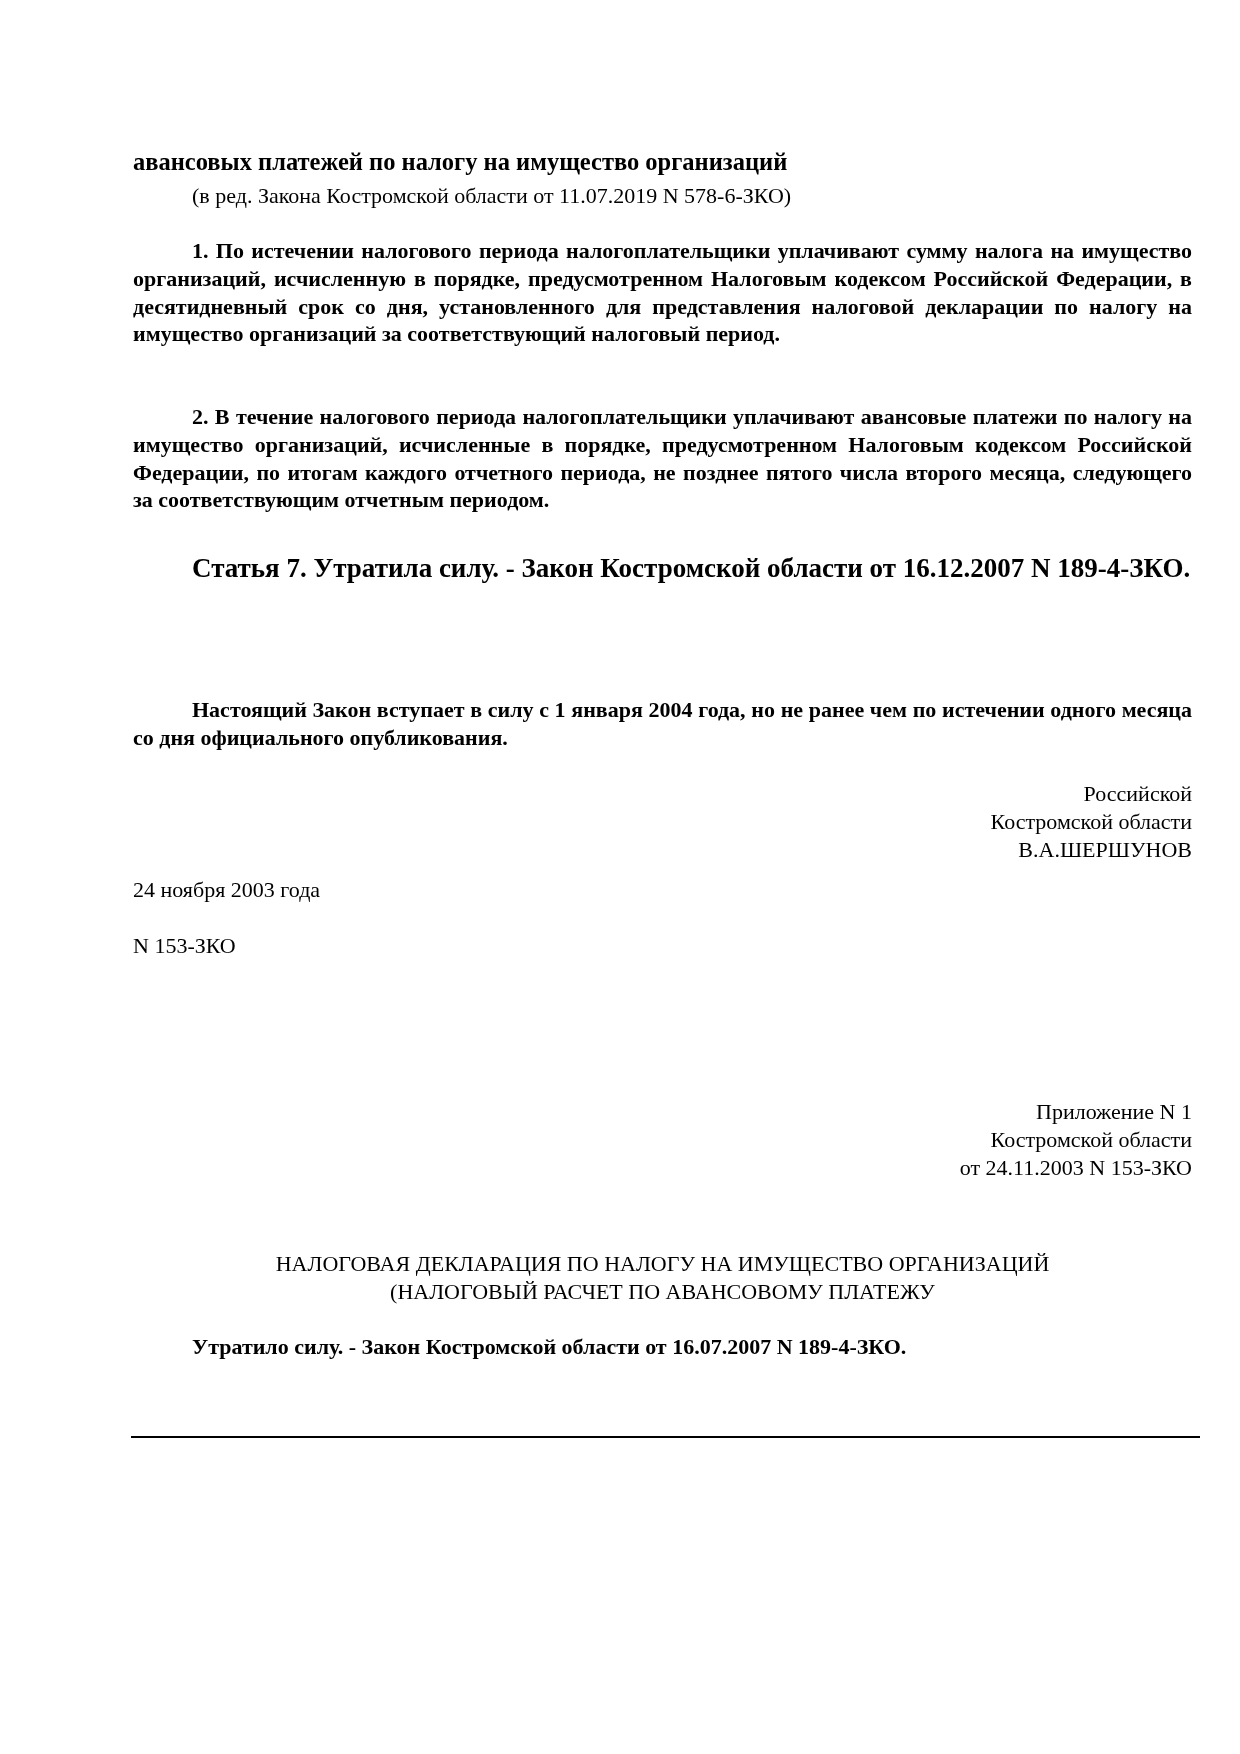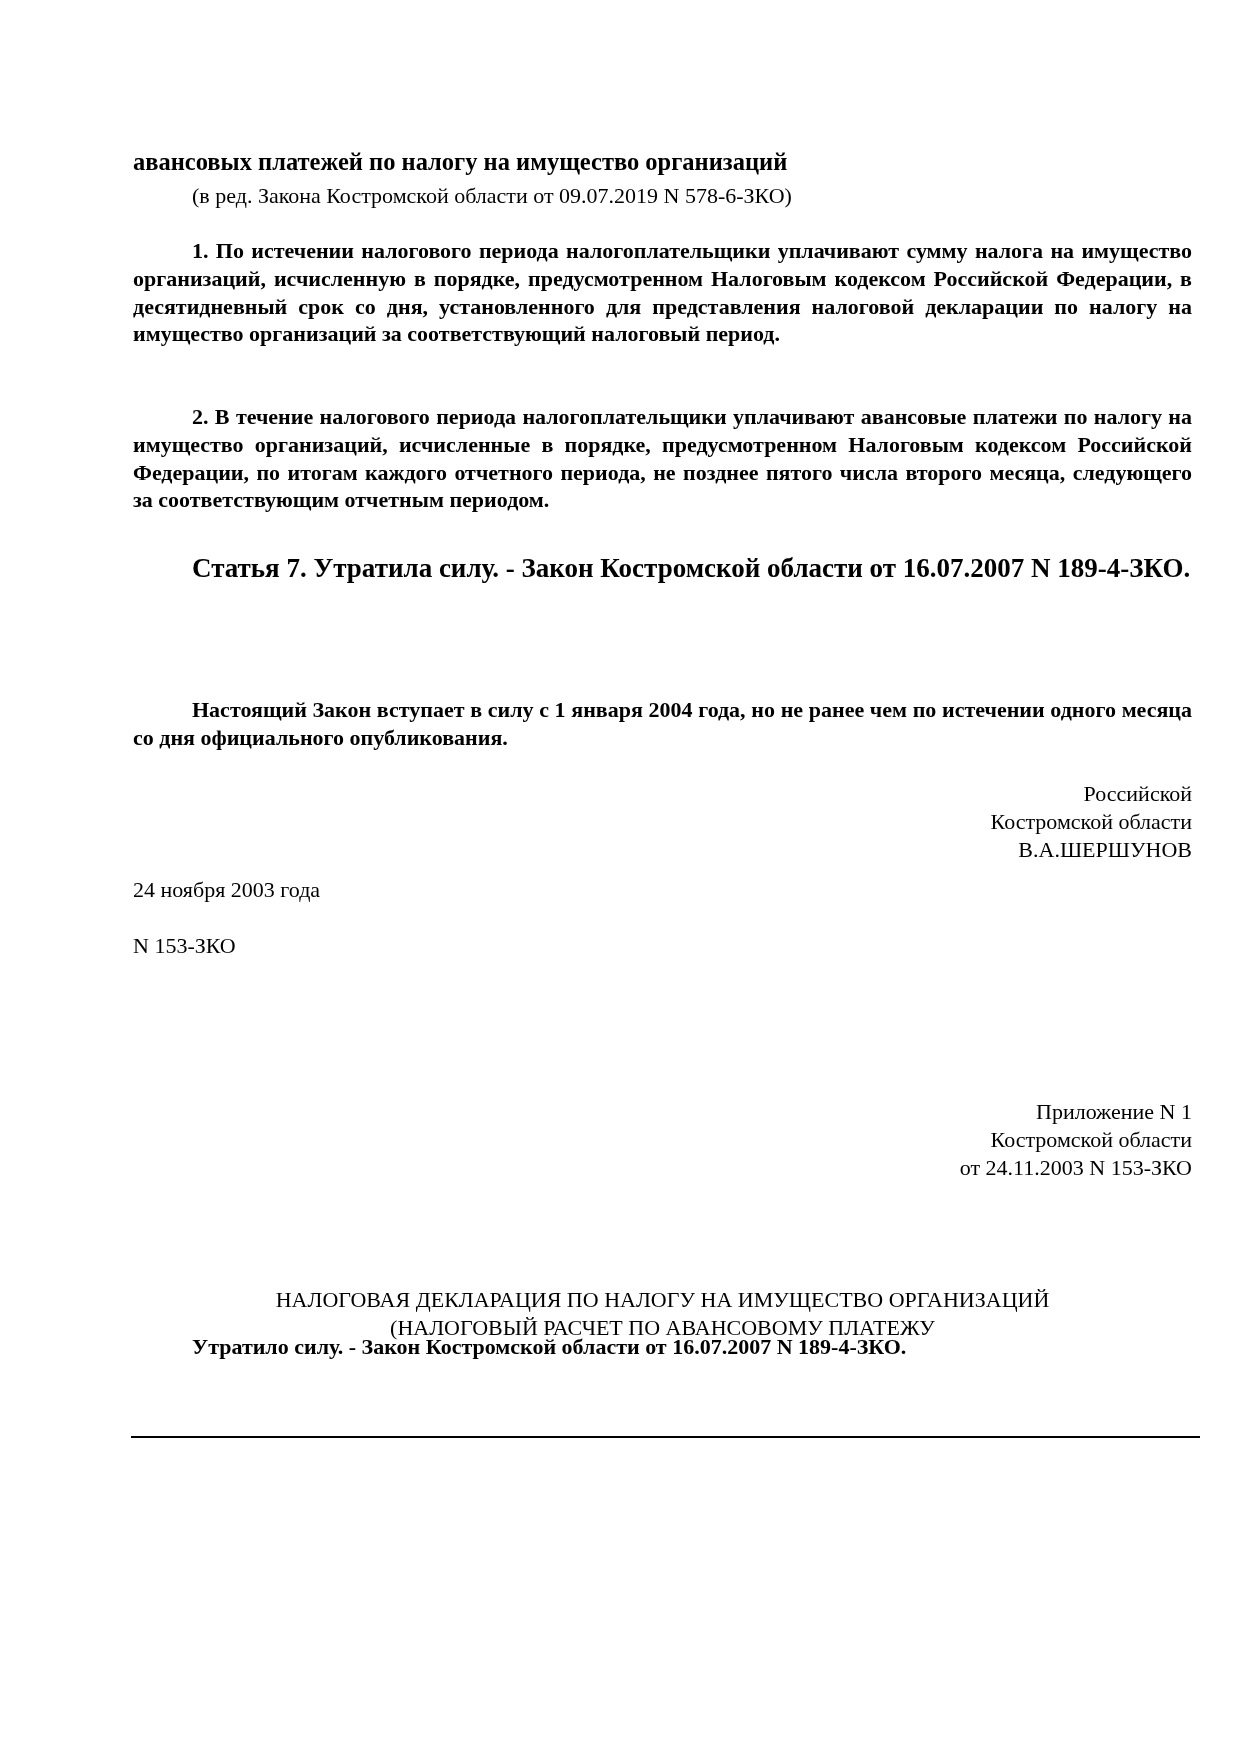--- a/index.html
+++ b/index.html
@@ -2,40 +2,40 @@
 <html><head>
 <meta charset="utf-8">
 <style>
   html, body { margin: 0; padding: 0; background: #ffffff; }
   body { width: 1240px; height: 1754px; position: relative; overflow: hidden;
          font-family: "Liberation Serif", "DejaVu Serif", serif; color: #000; }
   .page { position: absolute; left: 16px; top: 0; width: 1240px; height: 1754px; background: #fff; }
   .blk { position: absolute; left: 117px; width: 1059px; font-size: 22px; line-height: 27.8px; }
   .just { text-align: justify; text-align-last: left; }
   .indent { text-indent: 59px; font-weight: bold; }
-  .center { text-align: center; margin-top: 36px; }
+  .center { text-align: center; }
   .right { text-align: right; }
   .heading-top { font-size: 24.5px; font-weight: bold; line-height: 30px; }
   .article-h { font-size: 27px; font-weight: bold; line-height: 31px; text-indent: 59px; }
   .article-h.just { text-align: justify; text-align-last: left; }
   .rule { position: absolute; left: 115px; width: 1069px; top: 1436px; height: 0; border-top: 2px solid #000; }
 </style>
 </head>
 <body>
 
 <div class="page">
 
   <div class="blk heading-top" style="top:147px;">авансовых платежей по налогу на имущество организаций</div>
-  <div class="blk" style="top:182px; text-indent:59px;">(в ред. Закона Костромской области от 09.07.2019 N 578-6-ЗКО)</div>
+  <div class="blk" style="top:182px; text-indent:59px;">(в ред. Закона Костромской области от 11.07.2019 N 578-6-ЗКО)</div>
 
   <div class="blk just indent" style="top:237px;">1. По истечении налогового периода налогоплательщики уплачивают сумму налога на имущество организаций, исчисленную в порядке, предусмотренном Налоговым кодексом Российской Федерации, в десятидневный срок со дня, установленного для представления налоговой декларации по налогу на имущество организаций за соответствующий налоговый период.</div>
 
   <div class="blk just indent" style="top:403px;">2. В течение налогового периода налогоплательщики уплачивают авансовые платежи по налогу на имущество организаций, исчисленные в порядке, предусмотренном Налоговым кодексом Российской Федерации, по итогам каждого отчетного периода, не позднее пятого числа второго месяца, следующего за соответствующим отчетным периодом.</div>
 
-  <div class="blk article-h just" style="top:553px;">Статья 7. Утратила силу. - Закон Костромской области от 16.07.2007 N 189-4-ЗКО.</div>
+  <div class="blk article-h just" style="top:553px;">Статья 7. Утратила силу. - Закон Костромской области от 16.12.2007 N 189-4-ЗКО.</div>
 
 
   <div class="blk just indent" style="top:696px;">Настоящий Закон вступает в силу с 1 января 2004 года, но не ранее чем по истечении одного месяца со дня официального опубликования.</div>
 
   <div class="blk right" style="top:780px;">
     <div>Российской</div>
     <div>Костромской области</div>
     <div>В.А.ШЕРШУНОВ</div>
   </div>
 

